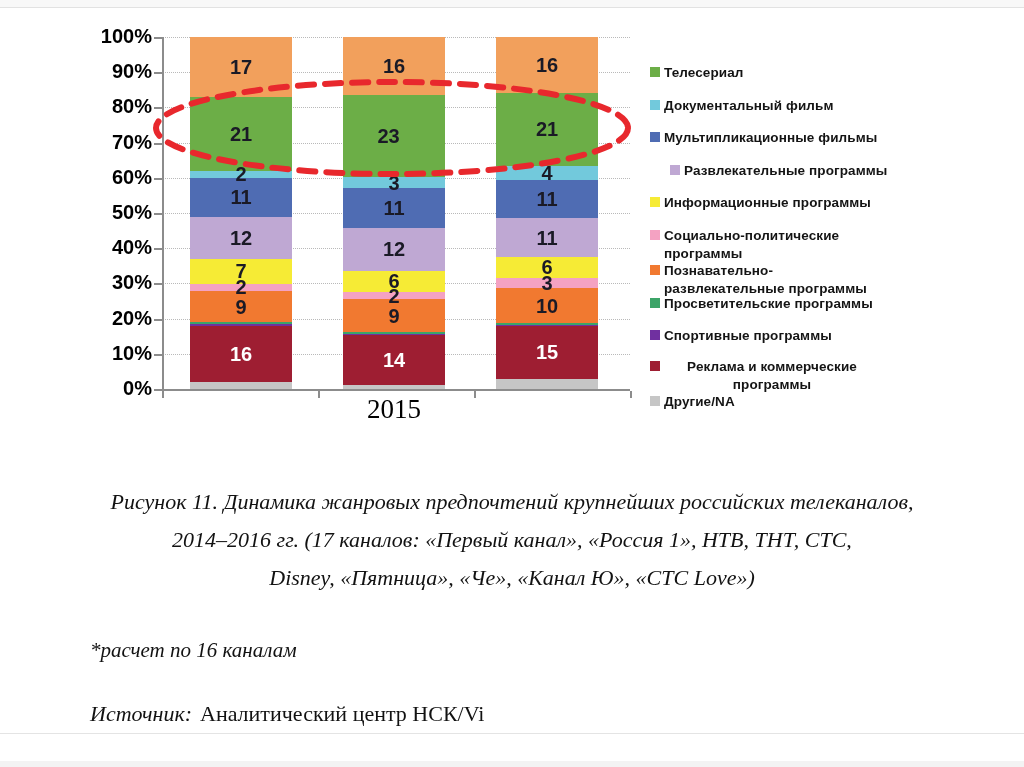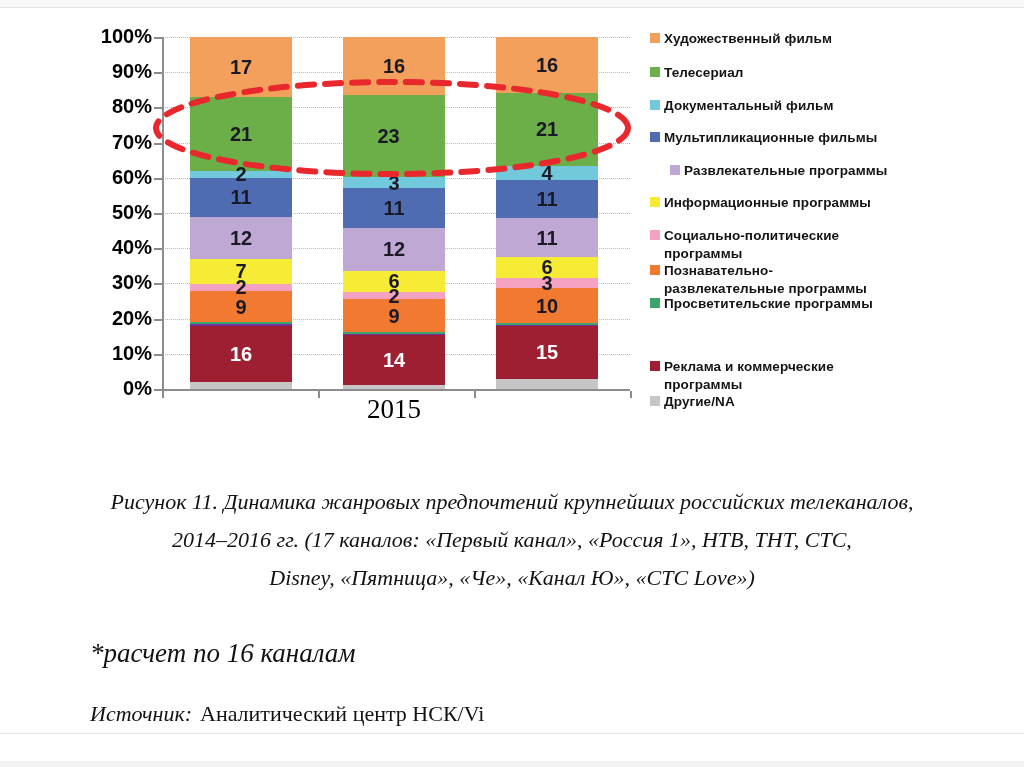--- a/index.html
+++ b/index.html
@@ -27,21 +27,21 @@
   .legend{position:absolute;left:650px;top:0;width:260px;height:430px;}
   .legend-item{position:absolute;left:0;display:flex;align-items:flex-start;}
   .legend-swatch{width:10px;height:10px;flex:0 0 10px;margin-top:3px;margin-right:4px;}
   .legend-label{font-size:13.5px;font-weight:bold;color:#141414;line-height:18px;max-width:216px;letter-spacing:0.1px;}
 
   .caption{position:absolute;left:50px;top:483px;width:924px;text-align:center;
     font-family:"Liberation Serif","DejaVu Serif",serif;font-style:italic;
     font-size:22px;color:#121212;line-height:38px;}
   .footnote{position:absolute;left:90px;top:638px;
     font-family:"Liberation Serif","DejaVu Serif",serif;font-style:italic;
-    font-size:27px;color:#121212;}
+    font-size:21px;color:#121212;}
   .source{position:absolute;left:90px;top:701px;
     font-family:"Liberation Serif","DejaVu Serif",serif;
     font-size:22px;color:#121212;}
   .source .src-prefix{font-style:italic;margin-right:8px;}
 </style>
 </head>
 <body>
 
 <div>
   <div class="edge-strip-top"></div>
@@ -148,24 +148,20 @@
       <div class="bar-seg" style="left: 496px; top: 288.179px; width: 102px; height: 34.886px; background: rgb(241, 121, 48); z-index: 2;"></div>
       <div class="seg-label" style="left: 496px; width: 102px; top: 293.622px; color: rgb(26, 26, 38);">10</div>
       <div class="bar-seg" style="left: 496px; top: 323.065px; width: 102px; height: 1.7443px; background: rgb(60, 164, 104); z-index: 2;"></div>
       <div class="bar-seg" style="left: 496px; top: 324.81px; width: 102px; height: 1.39544px; background: rgb(112, 48, 160); z-index: 2;"></div>
       <div class="bar-seg" style="left: 496px; top: 326.205px; width: 102px; height: 52.329px; background: rgb(158, 30, 50); z-index: 2;"></div>
       <div class="seg-label" style="left: 496px; width: 102px; top: 340.37px; color: rgb(255, 255, 255);">15</div>
       <div class="bar-seg" style="left: 496px; top: 378.534px; width: 102px; height: 10.4658px; background: rgb(198, 198, 198); z-index: 2;"></div>
     </div>
 
   <div class="legend" id="legend">
-      <div class="legend-item" style="top: 30px;">
-        <span class="legend-swatch" style="background: rgb(242, 160, 92);"></span>
-        <span class="legend-label">Художественный фильм</span>
-      </div>
       <div class="legend-item" style="top: 64px;">
         <span class="legend-swatch" style="background: rgb(108, 174, 71);"></span>
         <span class="legend-label">Телесериал</span>
       </div>
       <div class="legend-item" style="top: 97px;">
         <span class="legend-swatch" style="background: rgb(114, 201, 220);"></span>
         <span class="legend-label">Документальный фильм</span>
       </div>
       <div class="legend-item" style="top: 129px;">
         <span class="legend-swatch" style="background: rgb(79, 108, 179);"></span>
@@ -184,21 +180,25 @@
         <span class="legend-label">Социально-политические программы</span>
       </div>
       <div class="legend-item" style="top: 262px;">
         <span class="legend-swatch" style="background: rgb(241, 121, 48);"></span>
         <span class="legend-label">Познавательно-развлекательные программы</span>
       </div>
       <div class="legend-item" style="top: 295px;">
         <span class="legend-swatch" style="background: rgb(60, 164, 104);"></span>
         <span class="legend-label">Просветительские программы</span>
       </div>
-      <div class="legend-item" style="top: 358px;">
+      <div class="legend-item" style="top: 327px;">
+        <span class="legend-swatch" style="background: rgb(112, 48, 160);"></span>
+        <span class="legend-label">Спортивные программы</span>
+      </div>
+      <div class="legend-item" style="top: 358px; text-align: center;">
         <span class="legend-swatch" style="background: rgb(158, 30, 50);"></span>
         <span class="legend-label">Реклама и коммерческие программы</span>
       </div>
       <div class="legend-item" style="top: 393px;">
         <span class="legend-swatch" style="background: rgb(198, 198, 198);"></span>
         <span class="legend-label">Другие/NA</span>
       </div>
     </div>
 
   <div class="caption">

